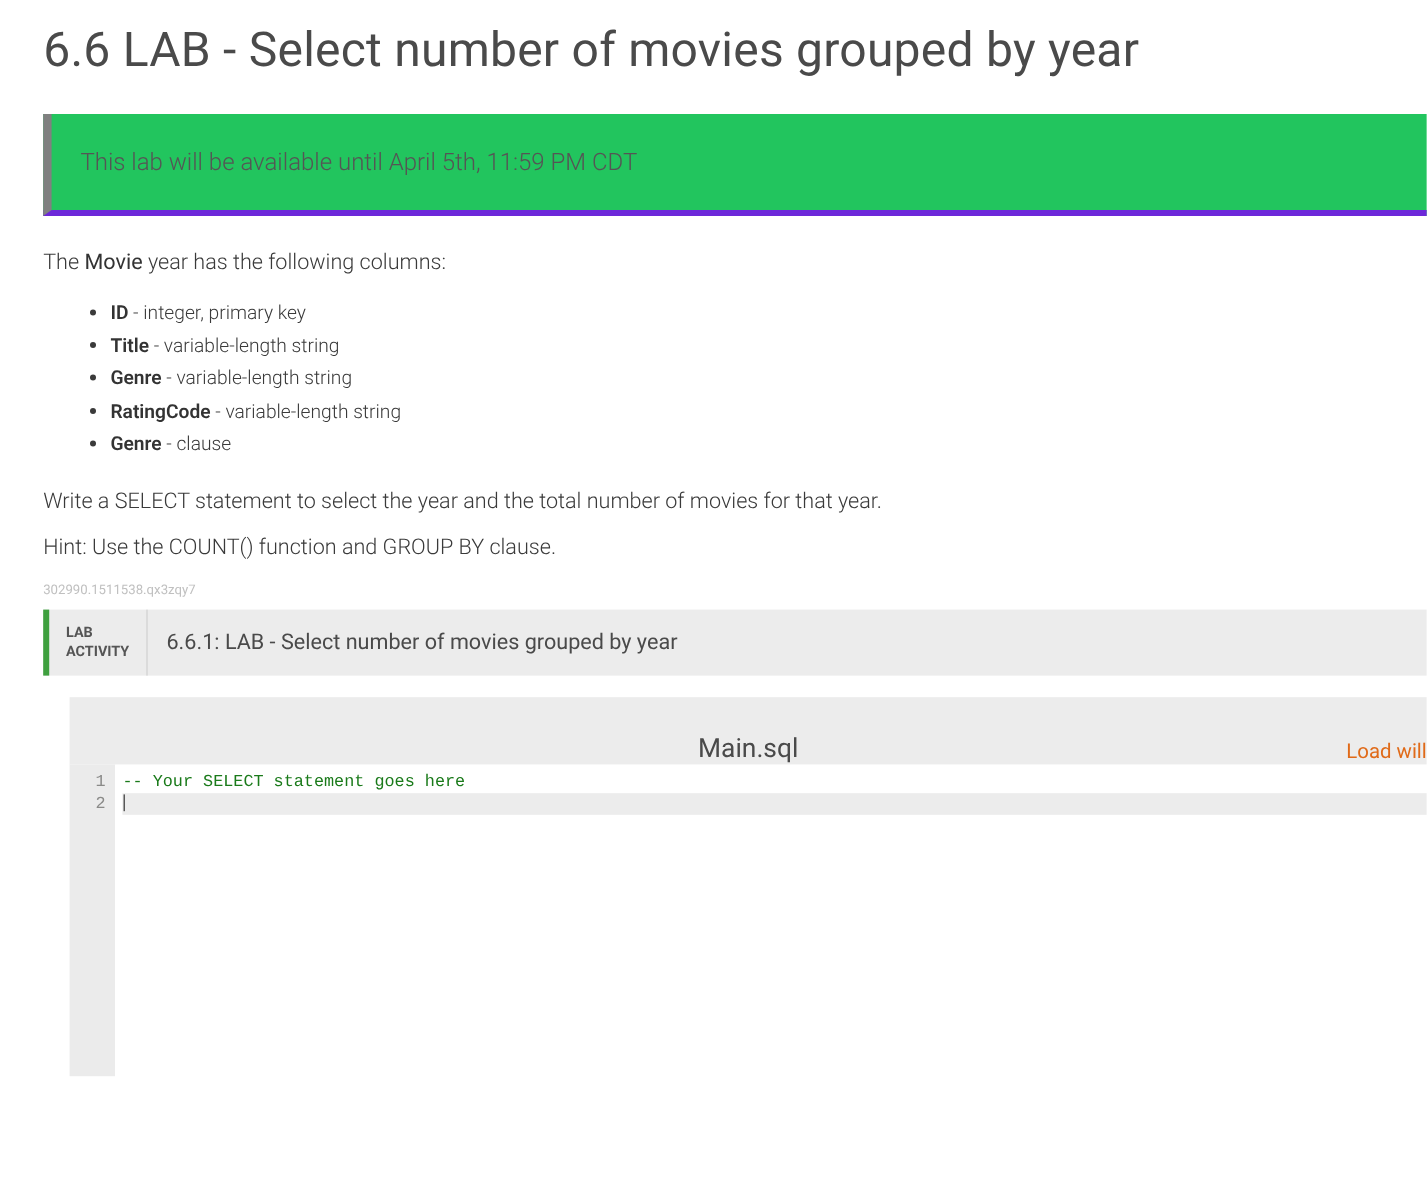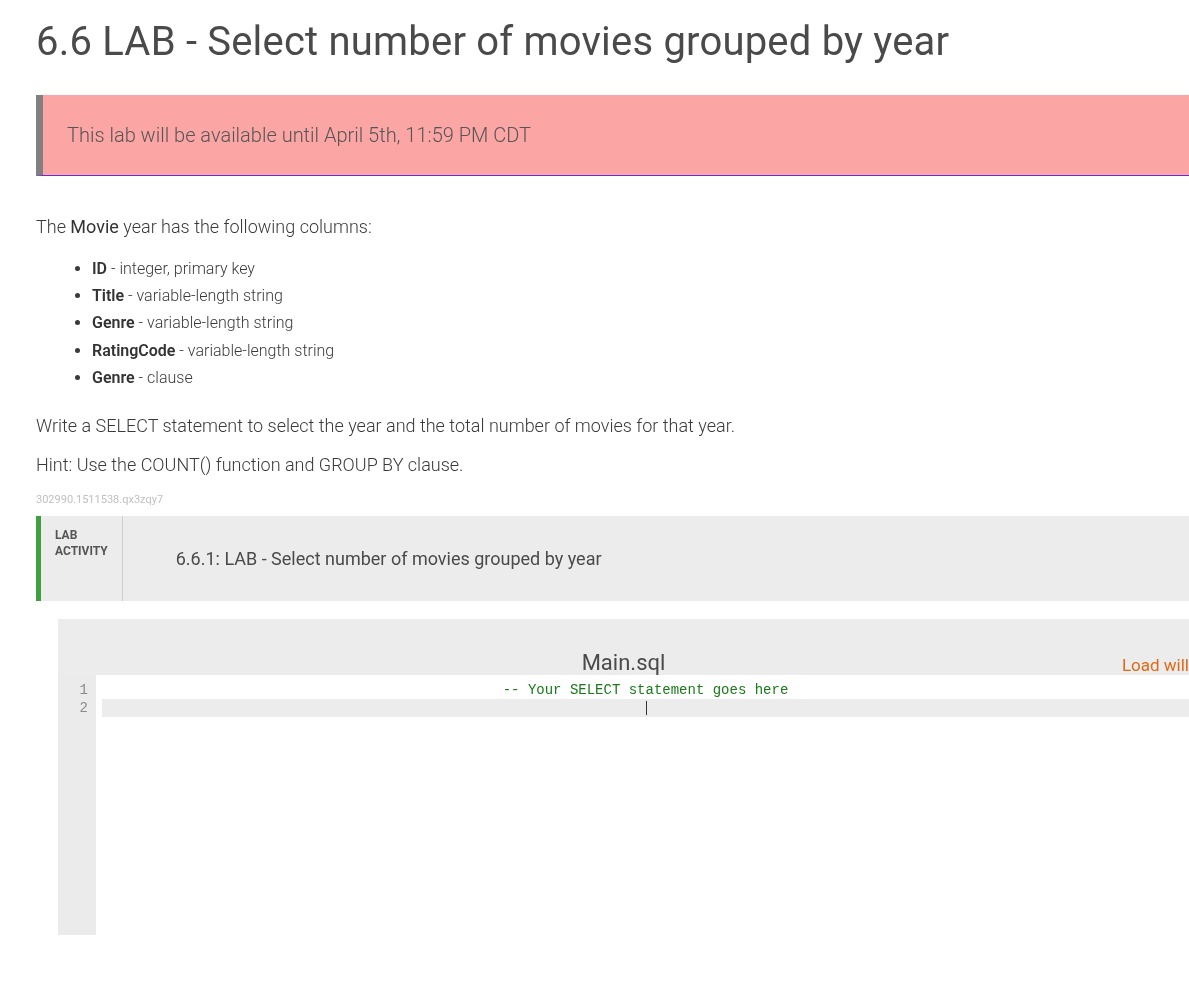--- a/index.html
+++ b/index.html
@@ -13,25 +13,25 @@
     overflow: hidden;
   }
   h1.page-title {
     font-size: 40px;
     font-weight: 400;
     color: #4a4a4a;
     margin: 18px 4px 30px 0;
     letter-spacing: 0.2px;
   }
   .notice-box {
-    background: #fca5a5;
+    background: #22c55e;
     border-left: 7px solid #808080;
-    border-bottom: 1px solid #6d28d9;
+    border-bottom: 5px solid #6d28d9;
     padding: 28px 24px;
-    margin: 0 0 40px 0;
+    margin: 0 0 28px 0;
   }
   .notice-box p {
     margin: 0;
     font-size: 20px;
     color: #555;
     font-weight: 300;
   }
   .body-text {
     font-size: 18px;
     color: #3a3a3a;
@@ -55,35 +55,34 @@
     font-size: 11px;
     color: #c0c0c0;
     margin: 8px 0 10px 0;
   }
   .activity-header {
     display: flex;
     align-items: stretch;
     background: #ececec;
     border-left: 5px solid #3fa03f;
     margin: 0 0 18px 0;
-    gap: 37px;
   }
   .activity-header .lab-label {
     font-size: 12px;
     font-weight: 700;
     color: #555;
     padding: 12px 14px;
     line-height: 1.3;
     border-right: 1px solid #cfcfcf;
   }
   .activity-header .lab-title {
     font-size: 18px;
     color: #4a4a4a;
     font-weight: 400;
-    padding: 32px 16px;
+    padding: 17px 16px;
   }
   .editor-wrap {
     margin-left: 22px;
   }
   .editor-tabbar {
     background: #ececec;
     display: flex;
     align-items: flex-end;
     height: 56px;
     position: relative;
@@ -116,21 +115,20 @@
     text-align: right;
     padding: 6px 8px 0 0;
     width: 38px;
     user-select: none;
   }
   .gutter div { height: 18px; line-height: 18px; }
   .code-lines {
     flex: 1;
     padding: 6px 0 0 6px;
     background: #fff;
-    text-align: center;
   }
   .code-lines .line { height: 18px; line-height: 18px; white-space: pre; }
   .code-lines .line.hl { background: #ececec; }
   .comment { color: #1a7a1a; }
   .cursor {
     display: inline-block;
     width: 1px; height: 14px;
     background: #333; vertical-align: middle;
     margin-left: 1px;
   }

